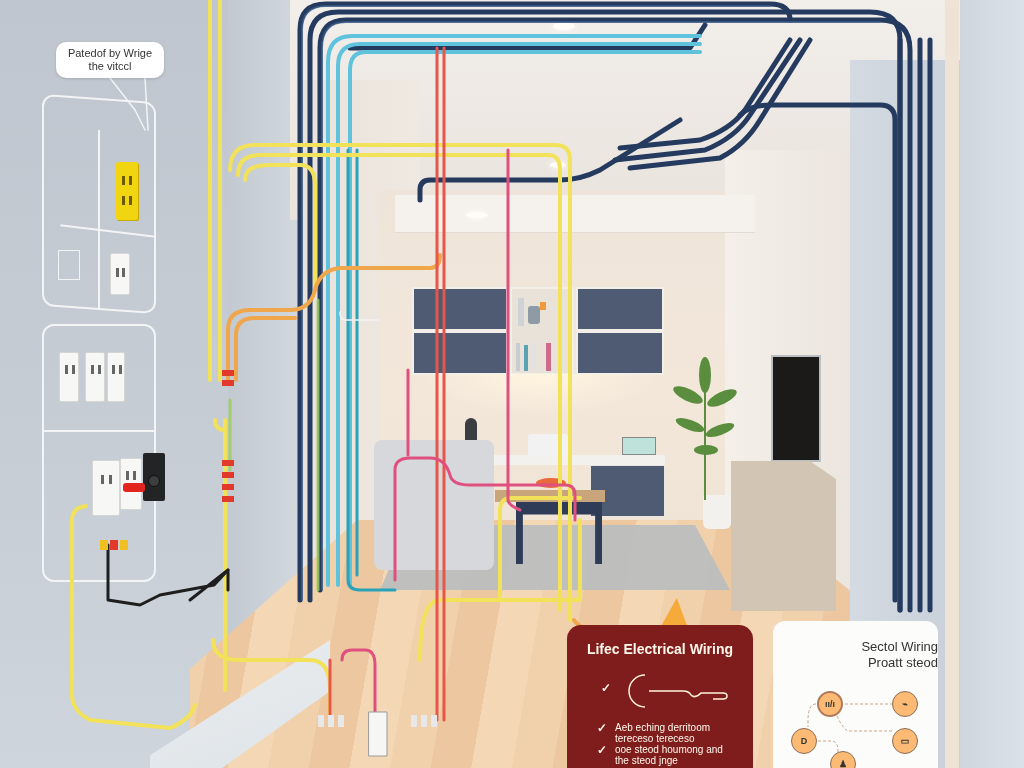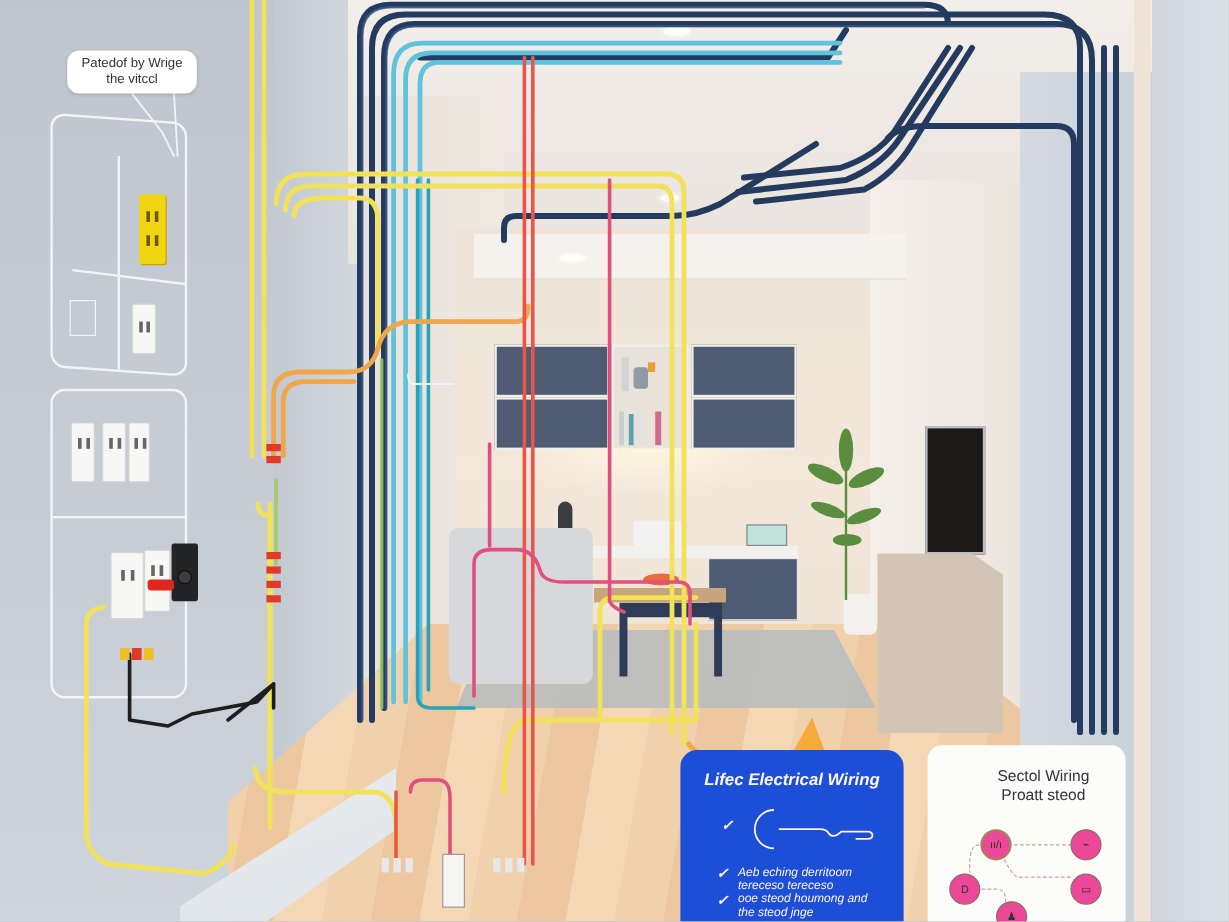--- a/index.html
+++ b/index.html
@@ -39,28 +39,28 @@
   .callout { background: #ffffff; border-radius: 10px; color: #333; text-align: center; font-size: 11px; line-height: 13px; box-shadow: 0 1px 3px rgba(0,0,0,.15); display:flex; flex-direction:column; justify-content:center; }
   .callout-top { left: 56px; top: 42px; width: 108px; height: 36px; justify-content: center; }
   .callout-mid { left: 378px; top: 303px; width: 94px; height: 36px; }
   
   .panel-outline { border: 2px solid #f3f4f5; border-radius: 12px; }
   .outlet-yellow { left: 116px; top: 162px; width: 22px; height: 58px; background: #f2d511; border-radius: 2px; box-shadow: 1px 1px 0 #c5a800; }
   .plate { background: #f7f7f5; border: 1px solid #d6d6d3; border-radius: 2px; }
   .slot { position:absolute; background:#666; width:3px; height:9px; }
   .switch-black { left: 143px; top: 453px; width: 22px; height: 48px; background: #232426; border-radius: 2px; }
   
-  .card-orange { left: 567px; top: 625px; width: 186px; height: 143px; background: #1d4ed8; border-radius: 14px 14px 0 0; color: #fff7ea; font-style: italic; }
+  .card-orange { left: 567px; top: 625px; width: 186px; height: 143px; background: #7f1d1d; border-radius: 14px 14px 0 0; color: #fff7ea; }
   .card-orange-tail { left: 660px; top: 598px; width: 28px; height: 30px; background: #f6aa3a; clip-path: polygon(0 100%,60% 0,100% 100%); }
   .card-orange .title { position:absolute; left: 0; top: 16px; width: 100%; text-align:center; font-size: 14px; font-weight: bold; }
   .card-orange .check { position:absolute; font-size: 12px; font-weight:bold; }
   .card-orange .line { position:absolute; font-size: 10px; line-height: 11px; }
   .card-white { left: 773px; top: 621px; width: 165px; height: 147px; background: #fcfcfb; border-radius: 12px 12px 0 0; color: #333; }
-  .card-white .title { position:absolute; left:0; top: 18px; width:100%; text-align:center; font-size: 13px; line-height: 16px; padding-left: 28px; }
-  .node { position:absolute; width: 26px; height: 26px; border: 1.5px solid #8a6d5a; border-radius: 50%; background:#ec4899; font-size: 9px; display:flex; align-items:center; justify-content:center; color:#333; }
+  .card-white .title { position:absolute; left:0; top: 18px; width:100%; text-align:right; font-size: 13px; line-height: 16px; padding-left: 28px; }
+  .node { position:absolute; width: 26px; height: 26px; border: 1.5px solid #8a6d5a; border-radius: 50%; background:#fdba74; font-size: 9px; display:flex; align-items:center; justify-content:center; color:#333;font-weight:bold; }
   svg.wires { position:absolute; left:0; top:0; width:1024px; height:768px; pointer-events:none; }
 </style>
 </head>
 <body>
 
 <div id="scene">
 
   <div class="abs left-wall"></div>
   <div class="abs left-wall-edge"></div>
   <div class="abs ceiling"></div>

